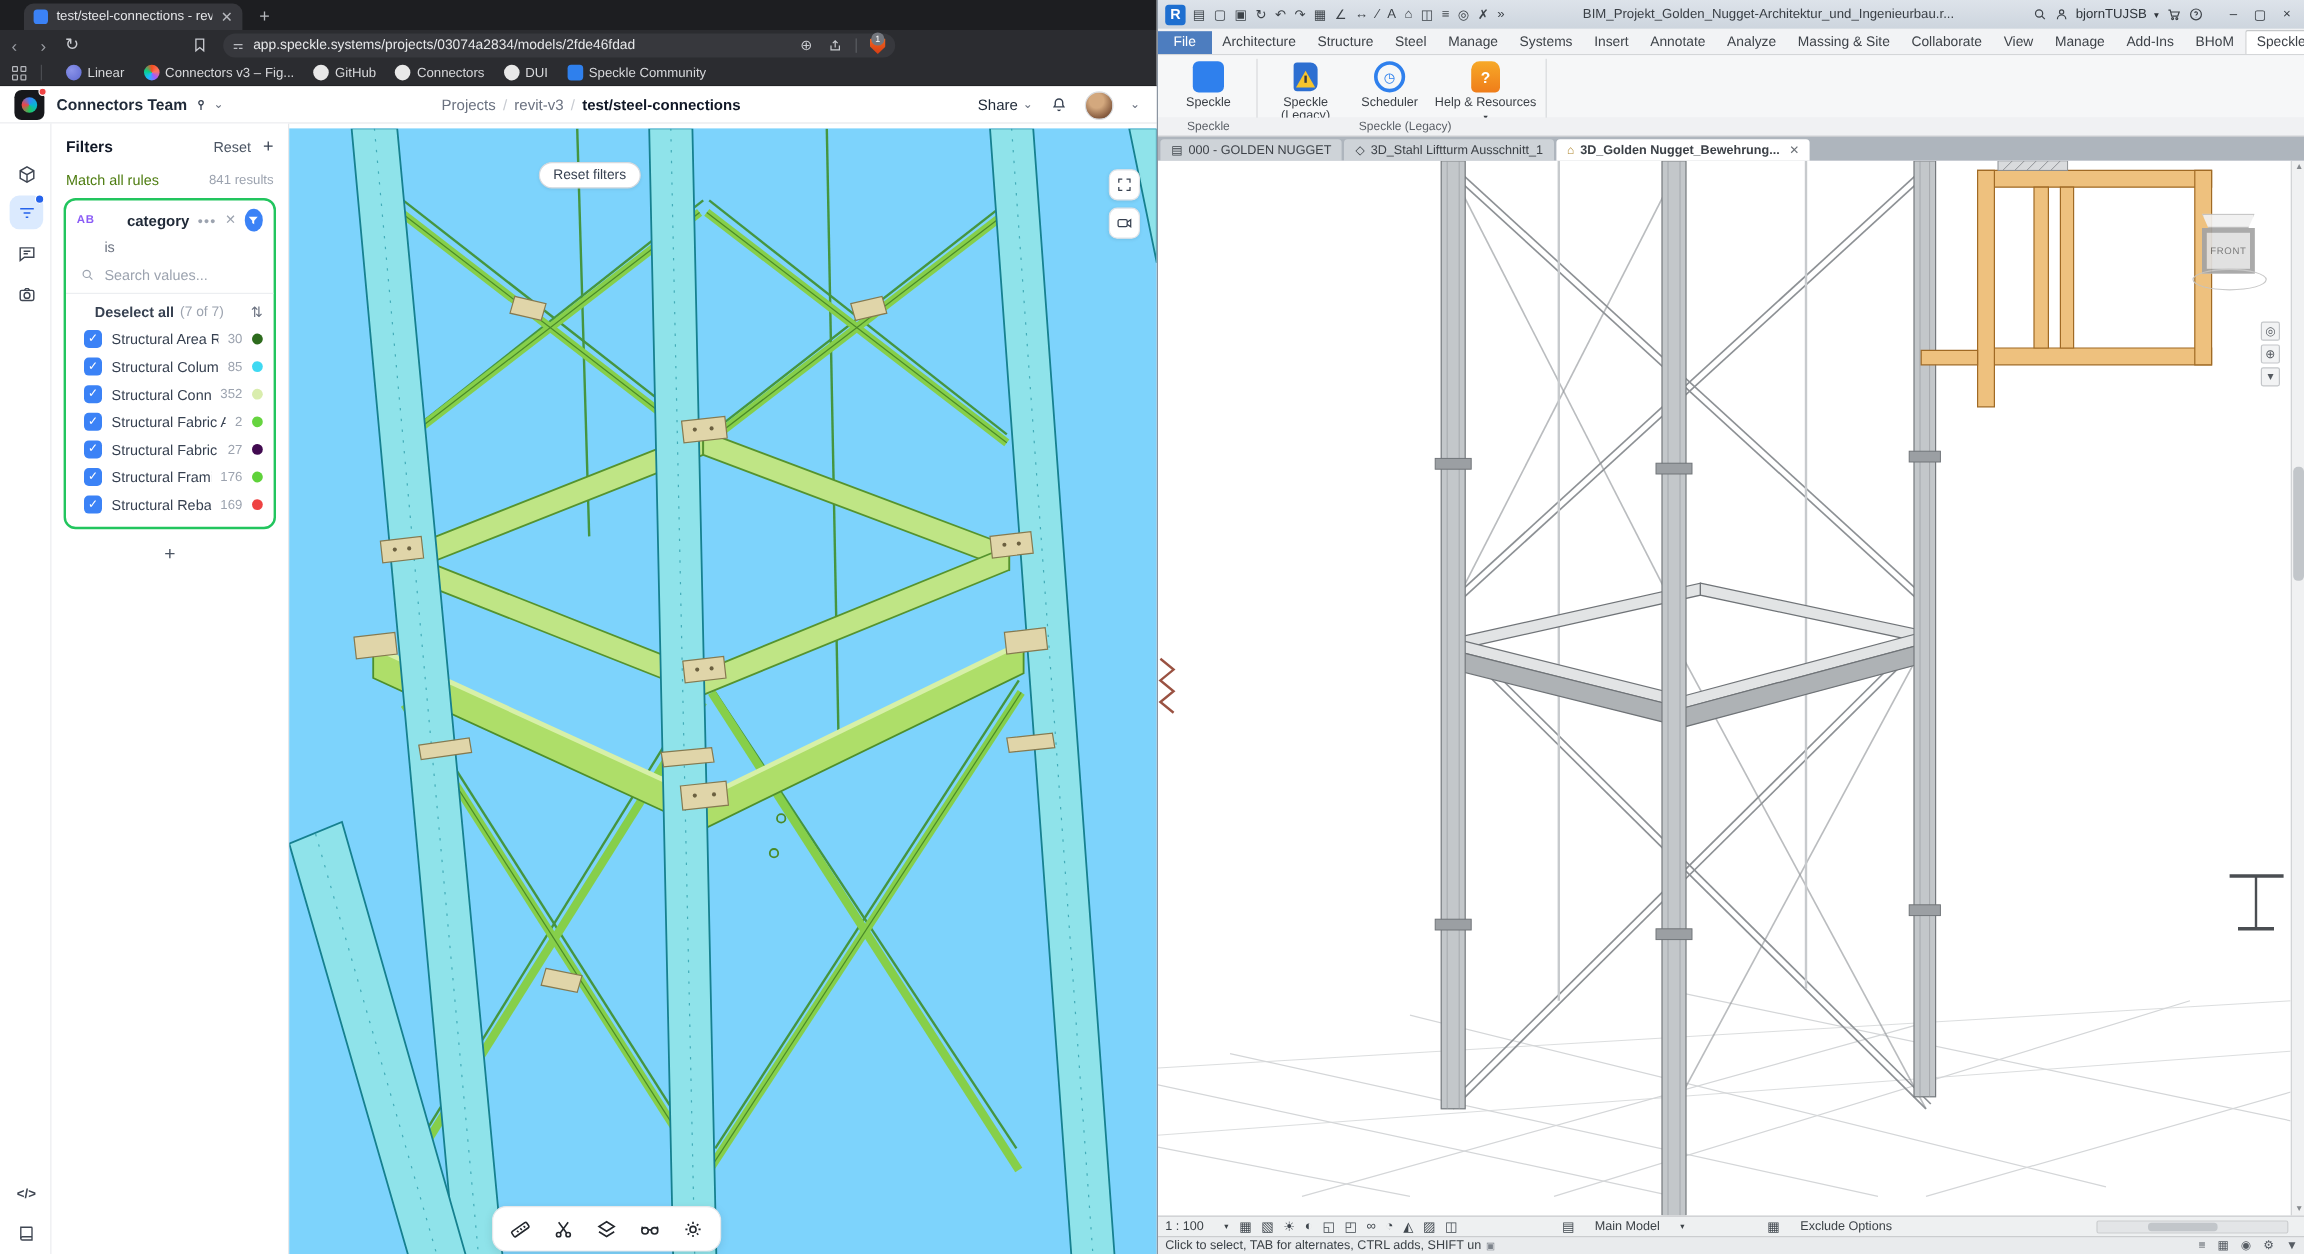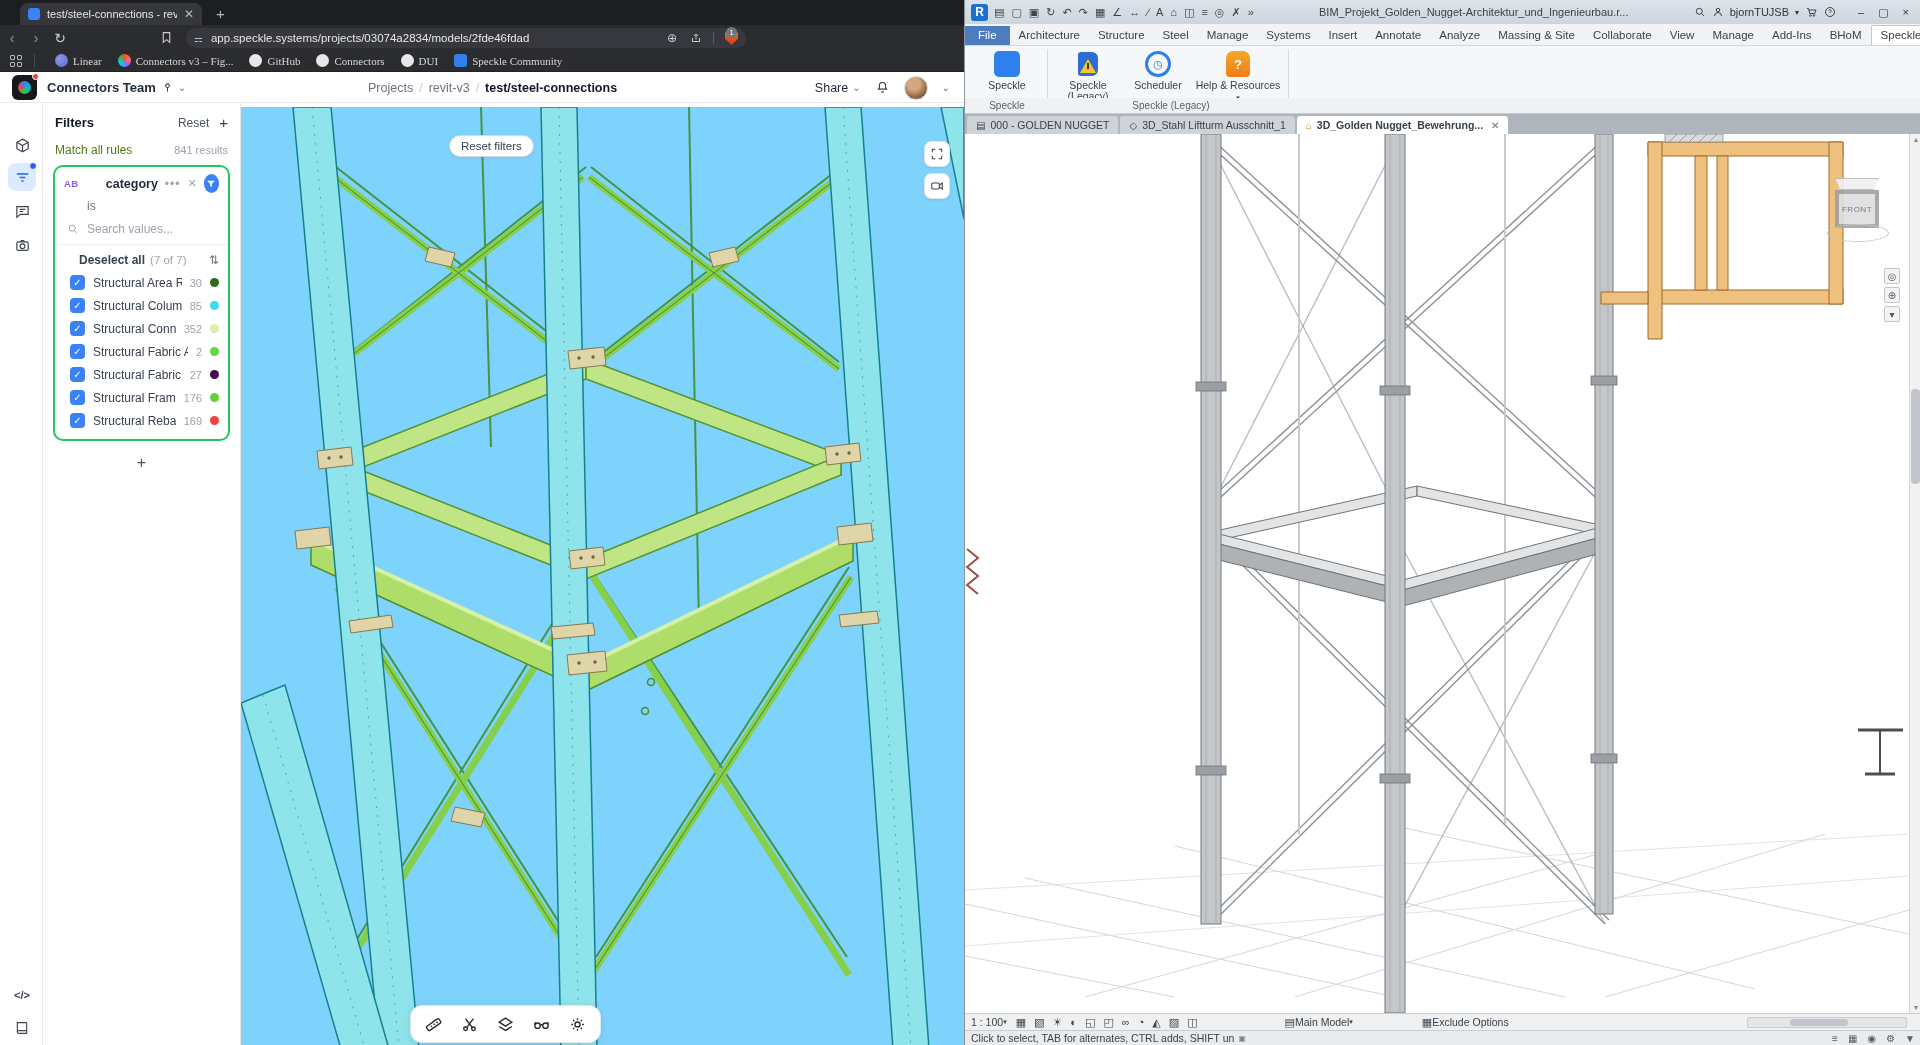--- a/index.html
+++ b/index.html
@@ -21,21 +21,21 @@
   #urlpill .tune { color:#b9bbc0; font-size:10px; letter-spacing:1px; }
   #urlpill .url { color:#e7e8ea; font-size:11.5px; flex:1; white-space:nowrap; overflow:hidden; }
   #urlpill .pic { color:#c9cbd0; font-size:12px; margin-left:6px; }
   #urlpill .sep { width:1px; height:12px; background:#5a5c62; margin:0 4px; }
   .shield { position:relative; width:13px; height:14px; background:linear-gradient(#f5681f,#d53c13); clip-path:polygon(0 10%, 50% 0, 100% 10%, 100% 55%, 50% 100%, 0 55%); }
   .shield-badge { position:absolute; left:726px; top:2px; min-width:11px; height:11px; border-radius:6px; background:#73767d; color:#fff; font-size:7.5px; text-align:center; line-height:11px; padding:0 2px; }
   #bookbar { position:absolute; left:0; top:50px; width:964px; height:22px; background:#2b2c30; border-bottom:1px solid #202124; display:flex; align-items:center; gap:4px; padding-left:10px; }
   .appsgrid { width:12px; height:12px; display:grid; grid-template-columns:5px 5px; gap:2px; margin-right:6px; }
   .appsgrid i { background:transparent; border:1.4px solid #b7b9be; border-radius:1px; }
   .bbsep { width:1px; height:13px; background:#4a4c51; margin:0 8px 0 2px; }
-  .bm { display:flex; align-items:center; gap:5px; color:#d7d8db; font-size:11px; padding:0 8px; white-space:nowrap;font-family:Liberation Serif, serif; }
+  .bm { display:flex; align-items:center; gap:5px; color:#d7d8db; font-size:11px; padding:0 8px; white-space:nowrap; }
   .bm .ic { width:13px; height:13px; border-radius:3px; flex:none; }
   .ic.linear-icon { background:radial-gradient(circle at 35% 35%, #8b93e8, #5e6ad2); border-radius:50%; }
   .ic.figma-icon { background:conic-gradient(#f24e1e,#ff7262,#a259ff,#1abcfe,#0acf83,#f24e1e); border-radius:50%; }
   .ic.github-icon { background:#e8e8e8; border-radius:50%; }
   .ic.speckle-icon { background:#2f80ed; }
 
   
   #speckle { position:absolute; left:0; top:72px; width:964px; height:973px; background:#fff; }
   #sp-header { position:absolute; left:0; top:0; width:964px; height:31px; background:#fff; border-bottom:1px solid #e6e8eb; display:flex; align-items:center; padding:0 12px; }
   .sp-logo { position:relative; width:25px; height:25px; border-radius:6px; background:#17181c; display:flex; align-items:center; justify-content:center; }
@@ -115,21 +115,21 @@
   .vc-top { position:absolute; left:8px; top:0; width:44px; height:12px; background:#f0f0f0; border:1px solid #b9b9b9; clip-path:polygon(12% 100%, 88% 100%, 100% 0, 0 0); }
   .vc-front { position:absolute; left:8px; top:12px; width:44px; height:38px; background:#dfdfdf; border:4px solid #a3a3a3; color:#707070; font-size:8px; letter-spacing:.5px; display:flex; align-items:center; justify-content:center; }
   .vc-ring { position:absolute; left:0px; top:46px; width:62px; height:18px; border-radius:50%; border:1.5px solid #c4c4c4; }
   #navbar-mini { position:absolute; left:919px; top:134px; width:18px; display:flex; flex-direction:column; gap:3px; }
   .nb { width:16px; height:16px; background:#f2f3f4; border:1px solid #c3c6c9; color:#555a60; font-size:10px; text-align:center; line-height:15px; border-radius:2px; }
   #rv-vscroll { position:absolute; left:944px; top:134px; width:12px; height:879px; background:#f0f1f2; border-left:1px solid #d2d4d6; }
   #rv-vscroll .thumb { position:absolute; left:1px; top:255px; width:9px; height:95px; background:#c2c6ca; border-radius:4px; }
   #rv-vscroll .ar { position:absolute; left:0; width:12px; font-size:7px; color:#85898d; text-align:center; }
   #rv-viewbar { position:absolute; left:0; top:1013px; width:956px; height:17px; background:#eef0f1; border-top:1px solid #cbcdcf; display:flex; align-items:center; gap:9px; padding:0 6px; font-size:10.5px; color:#3c4247; }
   .vbic { font-size:11px; color:#3f464d; }
-  .ddfield { display:flex; align-items:center; gap:0; }
+  .ddfield { display:flex; align-items:center; gap:17px; }
   #rv-hscroll { position:absolute; right:14px; width:160px; height:11px; background:#e3e5e7; border:1px solid #cbcdcf; border-radius:2px; }
   #rv-hscroll .thumb { position:absolute; left:42px; top:1px; width:58px; height:7px; background:#c2c6ca; border-radius:3px; }
   #rv-status { position:absolute; left:0; top:1030px; width:956px; height:15px; background:#e9ebed; border-top:1px solid #cbcdcf; display:flex; align-items:center; padding:0 6px; font-size:10.5px; color:#3c4247; }
   #rv-status .icons { margin-left:auto; display:flex; gap:10px; color:#565c63; font-size:10px; align-items:center; }
 </style>
 </head>
 <body>
 
 <div id="browser">
   <div id="tabbar">

